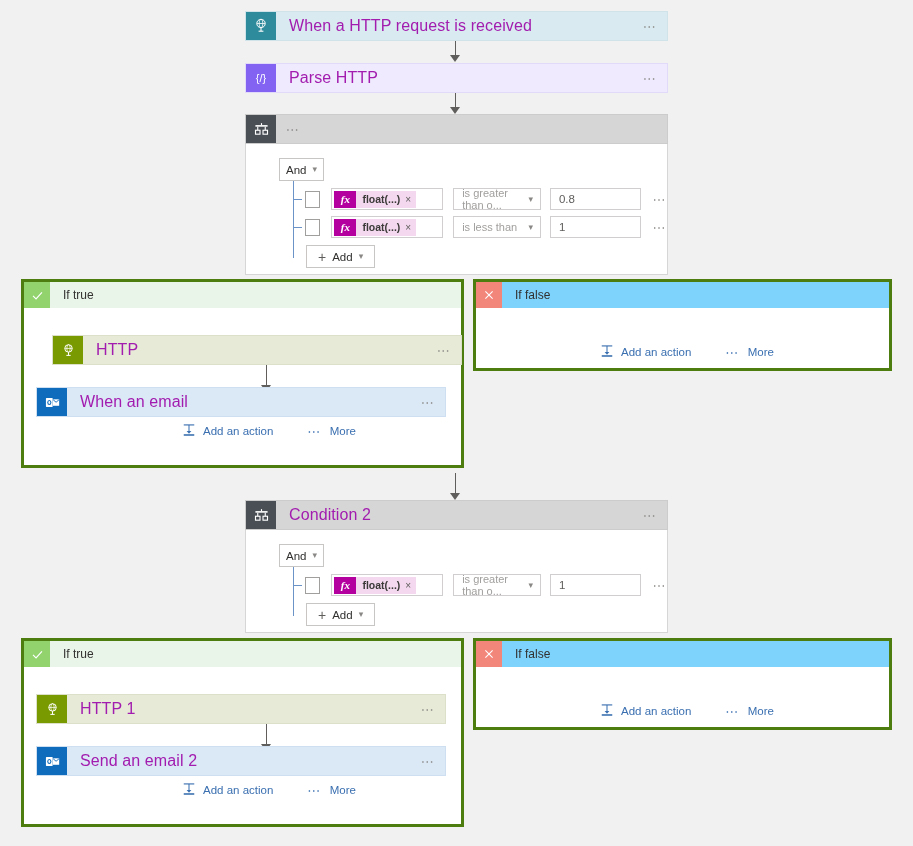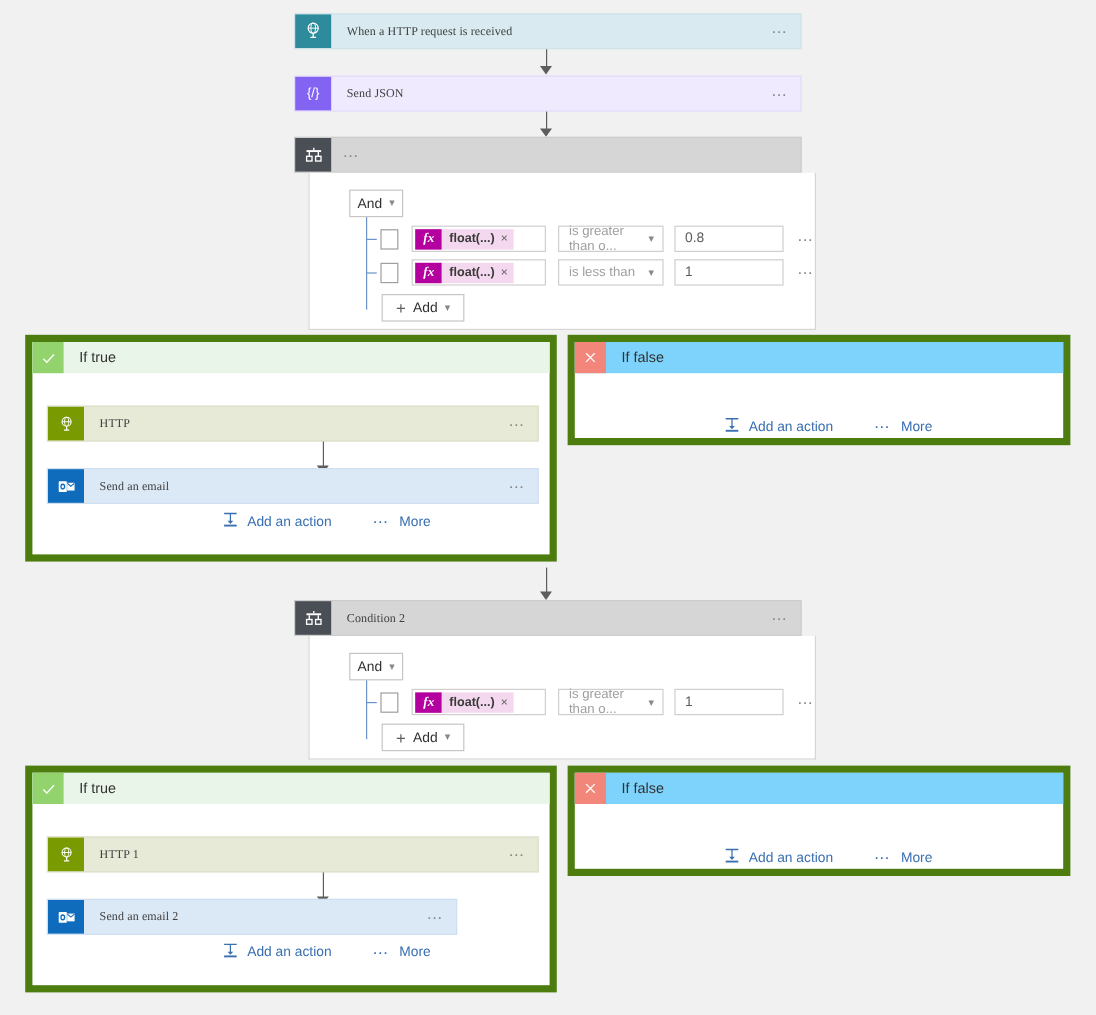--- a/index.html
+++ b/index.html
@@ -41,24 +41,23 @@
     display: flex;
     align-items: center;
     justify-content: center;
     color: #ffffff;
   }
   .node-title {
     flex: 1;
     display: flex;
     align-items: center;
     padding-left: 13px;
-    font-size: 10px;
-    color: #404040;
+    font-size: 16px;
+    color: #a21caf;
     letter-spacing: .1px;
-    font-family: Liberation Serif, serif;
   }
   .node-ellipsis {
     width: 34px;
     display: flex;
     align-items: center;
     justify-content: center;
     color: #8a8886;
     font-size: 13px;
     letter-spacing: 1.6px;
     user-select: none;
@@ -75,21 +74,20 @@
   .node.http-action .node-icon { background: #7a9a01; }
   .node.email-action { background: #dbe8f6; border-color: #cfdff2; }
   .node.email-action .node-icon { background: #0f6cbd; }
 
   
   .scope-body {
     background: #ffffff;
     border: 1px solid #d6d6d6;
     border-top: none;
     box-sizing: border-box;
-    margin-left: 12px;
   }
 
   
   .cond-inner { position: relative; padding: 14px 0 0 33px; }
 
   .combiner {
     display: inline-flex;
     align-items: center;
     justify-content: space-between;
     width: 45px;
@@ -192,21 +190,21 @@
     color: #323130;
     box-sizing: border-box;
     margin-left: 13px;
     margin-top: 1px;
   }
   .add-plus { font-size: 14px; color: #605e5c; line-height: 1; font-weight: 300; }
 
   
   .branch {
     background: #ffffff;
-    border: 6px solid #4d7c0f;
+    border: 3px solid #4d7c0f;
     box-sizing: border-box;
   }
   .branch-head {
     display: flex;
     align-items: center;
     height: 26px;
   }
   .branch-head .bh-icon {
     width: 26px; min-width: 26px; height: 26px;
     display: flex; align-items: center; justify-content: center;
@@ -275,21 +273,21 @@
     <div class="node-ellipsis">⋯</div>
   </div>
 
   <div class="conn-line abs" style="left:455px; top:41px; height:19px;"></div>
   <div class="conn-arrow abs" style="left:450px; top:55px;"></div>
 
   <div class="node parse-json abs" style="left:245px; top:63px; width:423px;">
     <div class="node-icon">
       <span style="font-size:11px; font-family:'Liberation Sans', sans-serif;">{/}</span>
     </div>
-    <div class="node-title">Send JSON</div>
+    <div class="node-title">Parse HTTP</div>
     <div class="node-ellipsis">⋯</div>
   </div>
 
   <div class="conn-line abs" style="left:455px; top:93px; height:19px;"></div>
   <div class="conn-arrow abs" style="left:450px; top:107px;"></div>
 
   <div class="node condition abs" style="left:245px; top:114px; width:423px;">
     <div class="node-icon">
       <svg width="15" height="15" viewBox="0 0 16 16" aria-hidden="true">
         <rect x="1.5" y="3.3" width="13" height="1.7" fill="#ffffff"></rect>
@@ -367,21 +365,21 @@
   <div class="branch true abs" style="left:21px; top:279px; width:443px; height:189px;">
     <div class="branch-head">
       <div class="bh-icon">
         <svg width="13" height="13" viewBox="0 0 16 16" aria-hidden="true">
           <polyline points="2.5,8.5 6.2,12.2 13.5,4.2" fill="none" stroke="#ffffff" stroke-width="1.4"></polyline>
         </svg>
       </div>
       <div class="bh-label">If true</div>
     </div>
 
-    <div class="node http-action abs" style="left:12px; top:53px; width:410px;">
+    <div class="node http-action abs" style="left:28px; top:53px; width:410px;">
       <div class="node-icon">
         <svg width="15" height="15" viewBox="0 0 16 16" aria-hidden="true">
           <circle cx="8" cy="5.8" r="4" fill="none" stroke="#ffffff" stroke-width="1"></circle>
           <ellipse cx="8" cy="5.8" rx="1.8" ry="4" fill="none" stroke="#ffffff" stroke-width=".8"></ellipse>
           <line x1="4" y1="5.8" x2="12" y2="5.8" stroke="#ffffff" stroke-width=".8"></line>
           <line x1="8" y1="9.8" x2="8" y2="13" stroke="#ffffff" stroke-width="1.1"></line>
           <line x1="5.7" y1="13.2" x2="10.3" y2="13.2" stroke="#ffffff" stroke-width="1.1"></line>
         </svg>
       </div>
       <div class="node-title">HTTP</div>
@@ -394,21 +392,21 @@
     <div class="node email-action abs" style="left:12px; top:105px; width:410px;">
       <div class="node-icon">
         <svg width="15" height="15" viewBox="0 0 16 16" aria-hidden="true">
           <rect x="1" y="3.3" width="7.2" height="9.4" rx="0.6" fill="#ffffff"></rect>
           <ellipse cx="4.6" cy="8" rx="2.2" ry="2.7" fill="#0f6cbd"></ellipse>
           <ellipse cx="4.6" cy="8" rx="1.05" ry="1.5" fill="#ffffff"></ellipse>
           <rect x="8.5" y="4.6" width="6.6" height="6.9" fill="#ffffff"></rect>
           <polyline points="8.7,5.1 11.8,7.7 14.9,5.1" fill="none" stroke="#0f6cbd" stroke-width="1"></polyline>
         </svg>
       </div>
-      <div class="node-title">Send an email</div>
+      <div class="node-title">When an email</div>
       <div class="node-ellipsis">⋯</div>
     </div>
 
     <div class="footer-links abs" style="left:158px; top:141px;">
       <span class="flink">
         <span>
           <svg width="14" height="14" viewBox="0 0 16 16" aria-hidden="true">
             <line x1="2" y1="2.2" x2="14" y2="2.2" stroke="#3a6fb0" stroke-width="1.3"></line>
             <line x1="8" y1="2.2" x2="8" y2="10" stroke="#3a6fb0" stroke-width="1.2"></line>
             <polygon points="5.3,9.2 10.7,9.2 8,12.2" fill="#3a6fb0"></polygon>
@@ -530,21 +528,21 @@
           <line x1="5.7" y1="13.2" x2="10.3" y2="13.2" stroke="#ffffff" stroke-width="1.1"></line>
         </svg>
       </div>
       <div class="node-title">HTTP 1</div>
       <div class="node-ellipsis">⋯</div>
     </div>
 
     <div class="conn-line abs" style="left:242px; top:83px; height:25px;"></div>
     <div class="conn-arrow abs" style="left:237px; top:103px;"></div>
 
-    <div class="node email-action abs" style="left:12px; top:105px; width:342px;">
+    <div class="node email-action abs" style="left:12px; top:105px; width:410px;">
       <div class="node-icon">
         <svg width="15" height="15" viewBox="0 0 16 16" aria-hidden="true">
           <rect x="1" y="3.3" width="7.2" height="9.4" rx="0.6" fill="#ffffff"></rect>
           <ellipse cx="4.6" cy="8" rx="2.2" ry="2.7" fill="#0f6cbd"></ellipse>
           <ellipse cx="4.6" cy="8" rx="1.05" ry="1.5" fill="#ffffff"></ellipse>
           <rect x="8.5" y="4.6" width="6.6" height="6.9" fill="#ffffff"></rect>
           <polyline points="8.7,5.1 11.8,7.7 14.9,5.1" fill="none" stroke="#0f6cbd" stroke-width="1"></polyline>
         </svg>
       </div>
       <div class="node-title">Send an email 2</div>

